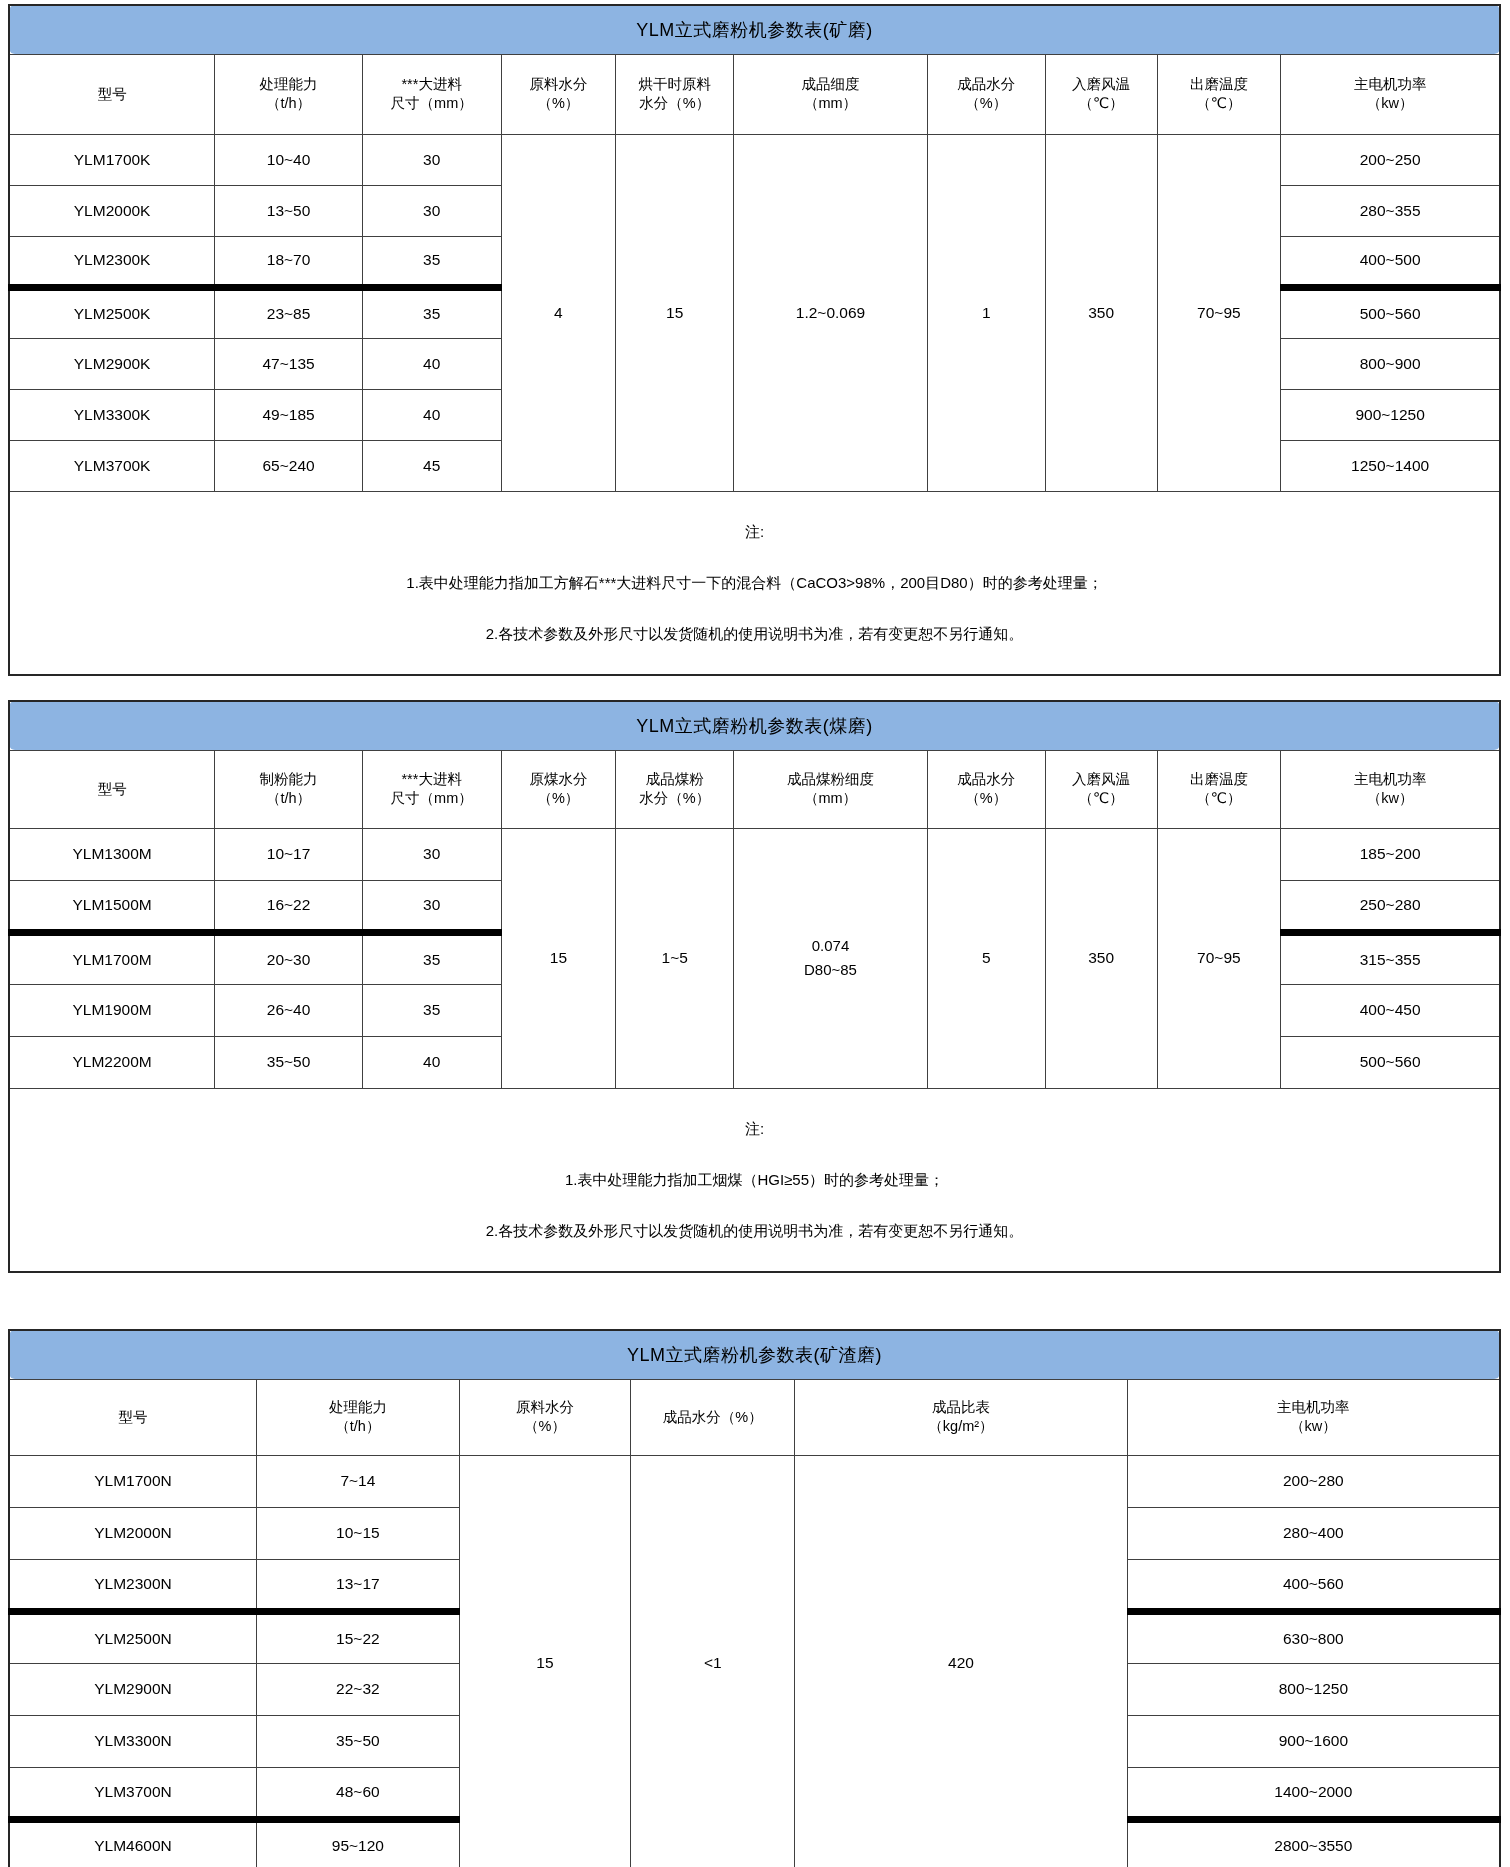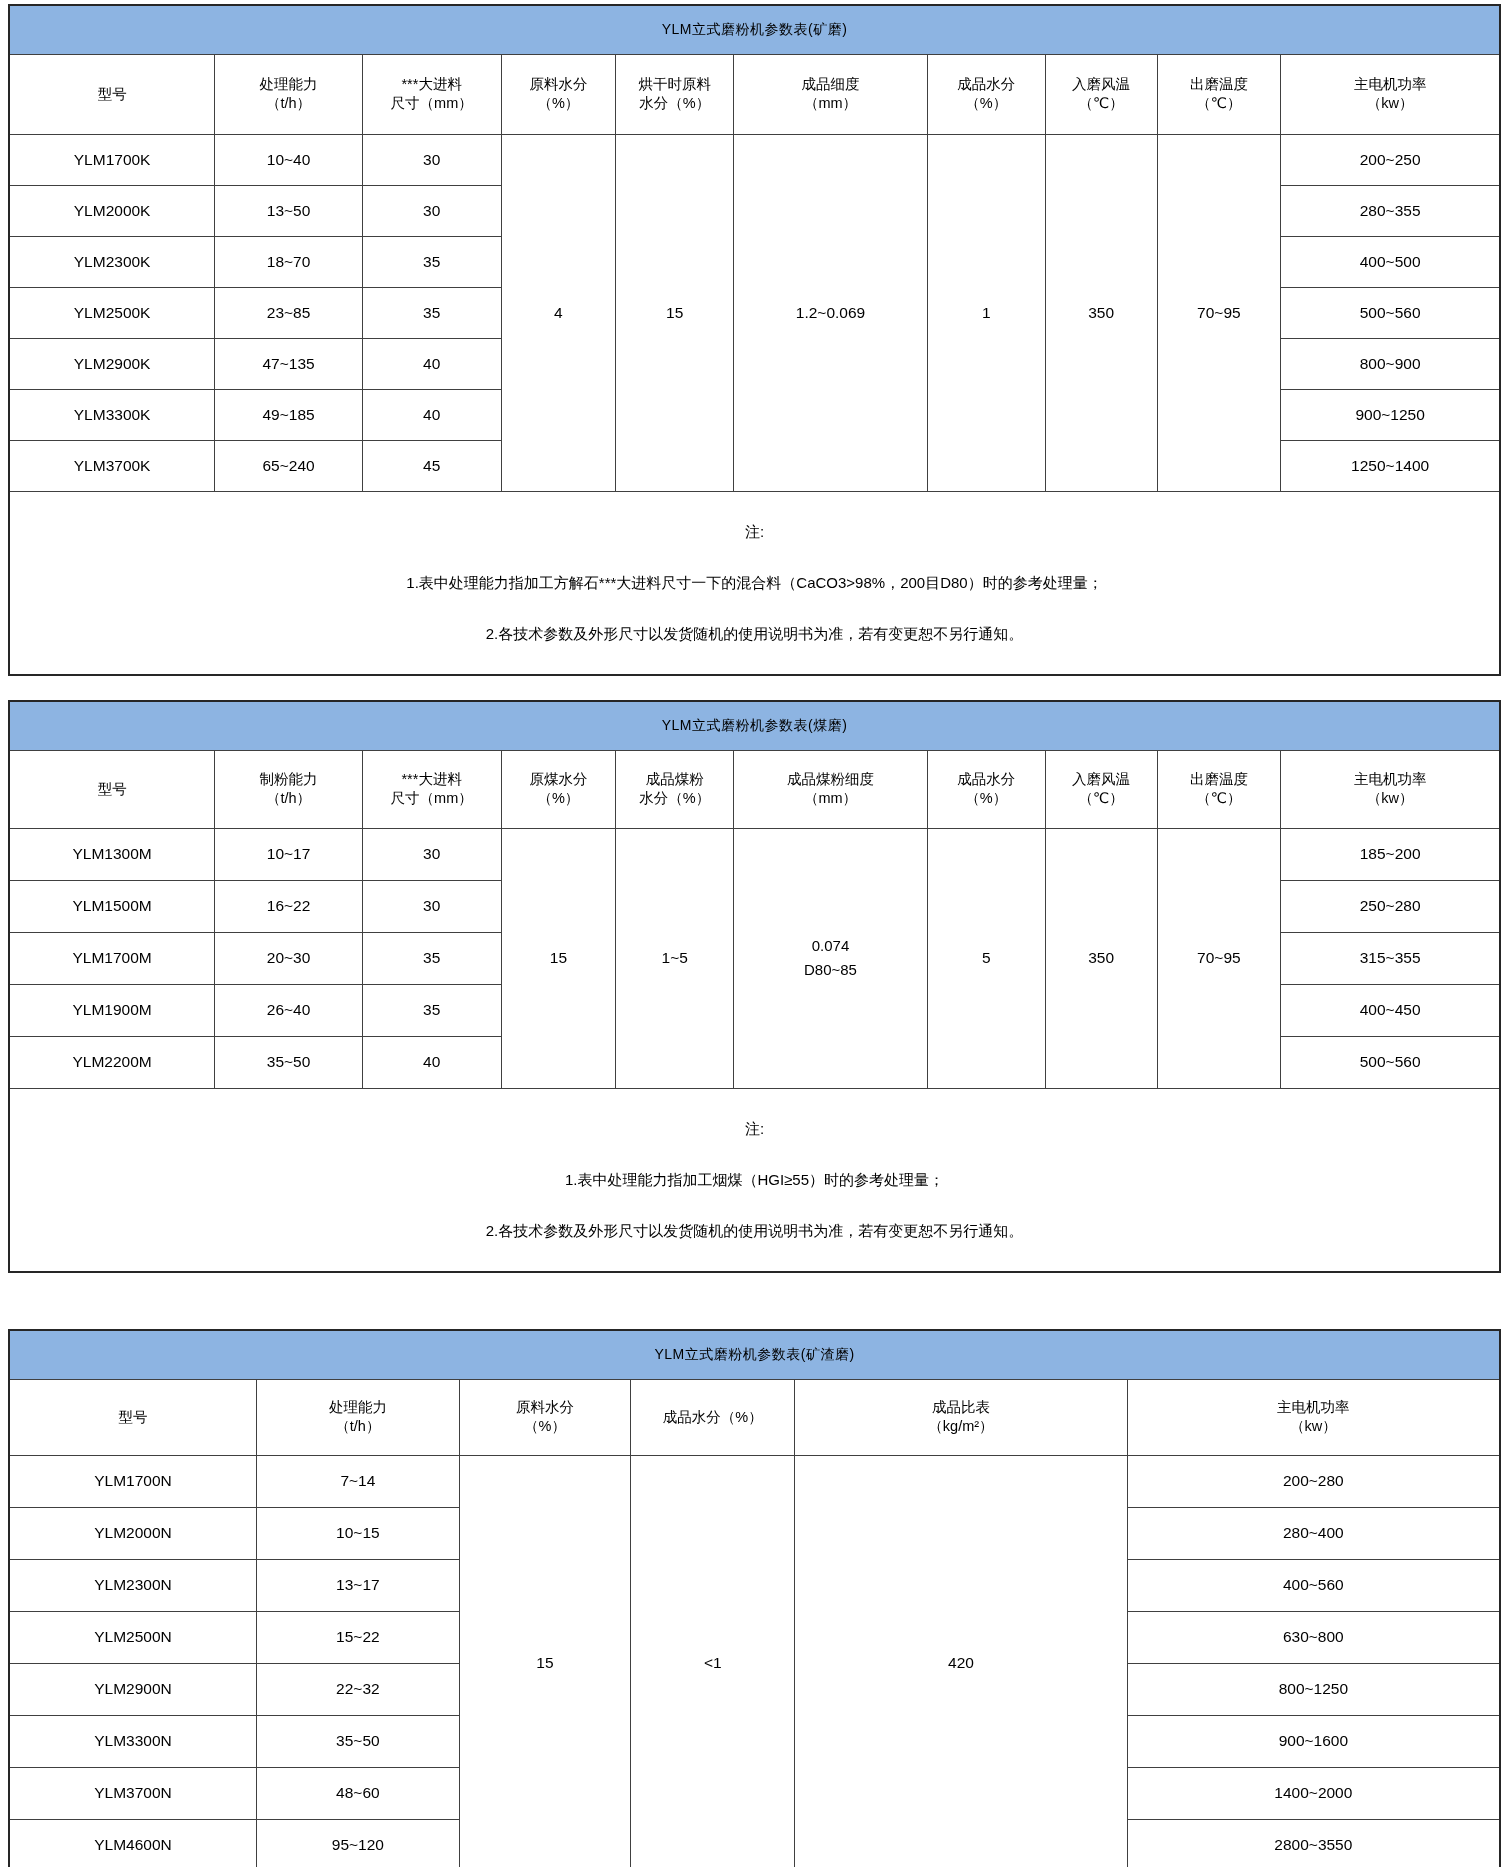--- a/index.html
+++ b/index.html
@@ -20,39 +20,40 @@
     border:1px solid #404040;
     text-align:center;
     vertical-align:middle;
     white-space:pre-line;
     padding:2px 4px;
     overflow:hidden;
   }
   th.title {
     background:#8DB4E2;
     border-bottom:3px solid #1a1a1a;
-    font-size:14px;
+    font-size:18px;
     font-weight:400;
     height:49px;
     letter-spacing:0.5px;
+    border-radius:6px;
   }
   tr.hrow th {
     font-weight:400;
     font-size:14.5px;
     background:#ffffff;
   }
   .t1 tr.hrow { height:80px; }
   .t2 tr.hrow { height:78px; }
   .t3 tr.hrow { height:76px; }
   .t1 tbody tr.r { height:51px; }
   .t2 tbody tr.r { height:52px; }
   .t3 tbody tr.r { height:52px;margin-top:25px; }
   tbody td { font-size:15.5px; }
   td.small2 { font-size:15px; line-height:1.6; }
-  tr.pagebreak td { border-top:1px solid #000000;text-align:center; }
+  tr.pagebreak td { border-top:7px solid #000000;text-align:center; }
   td.notes {
     text-align:center;
     font-size:15px;
     line-height:1.7;
     padding:8px 6px;
   }
   .t1 td.notes { height:104px; }
   .t2 td.notes { height:112px; }
   .gap1 { margin-top:24px; }
   .gap2 { margin-top:56px; }

